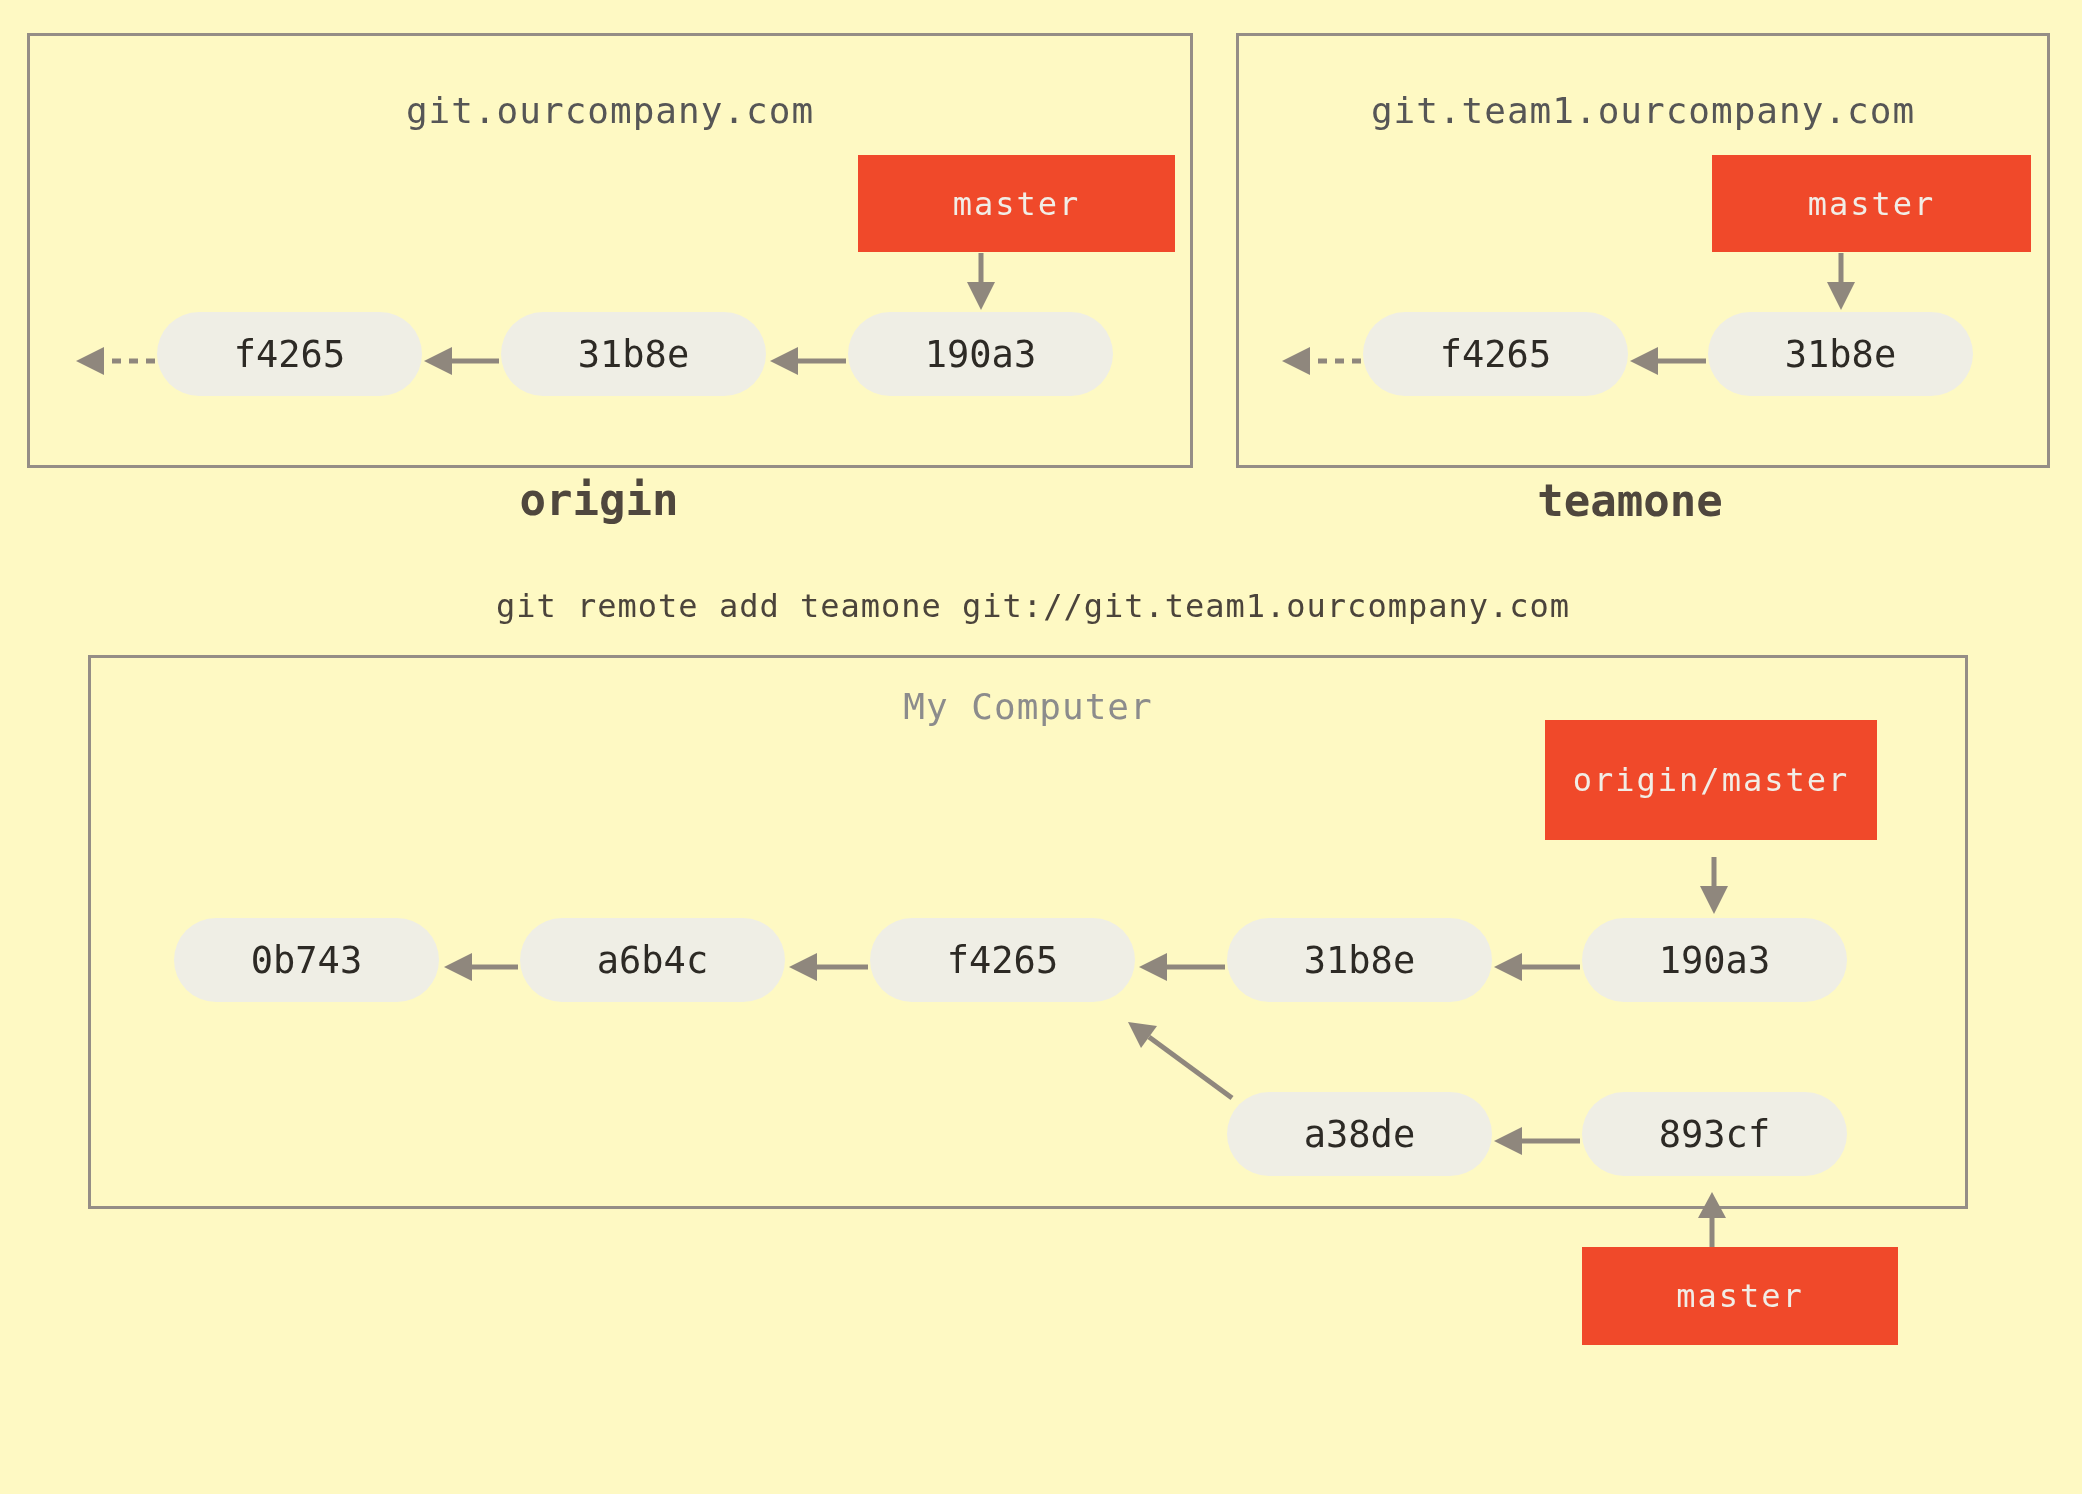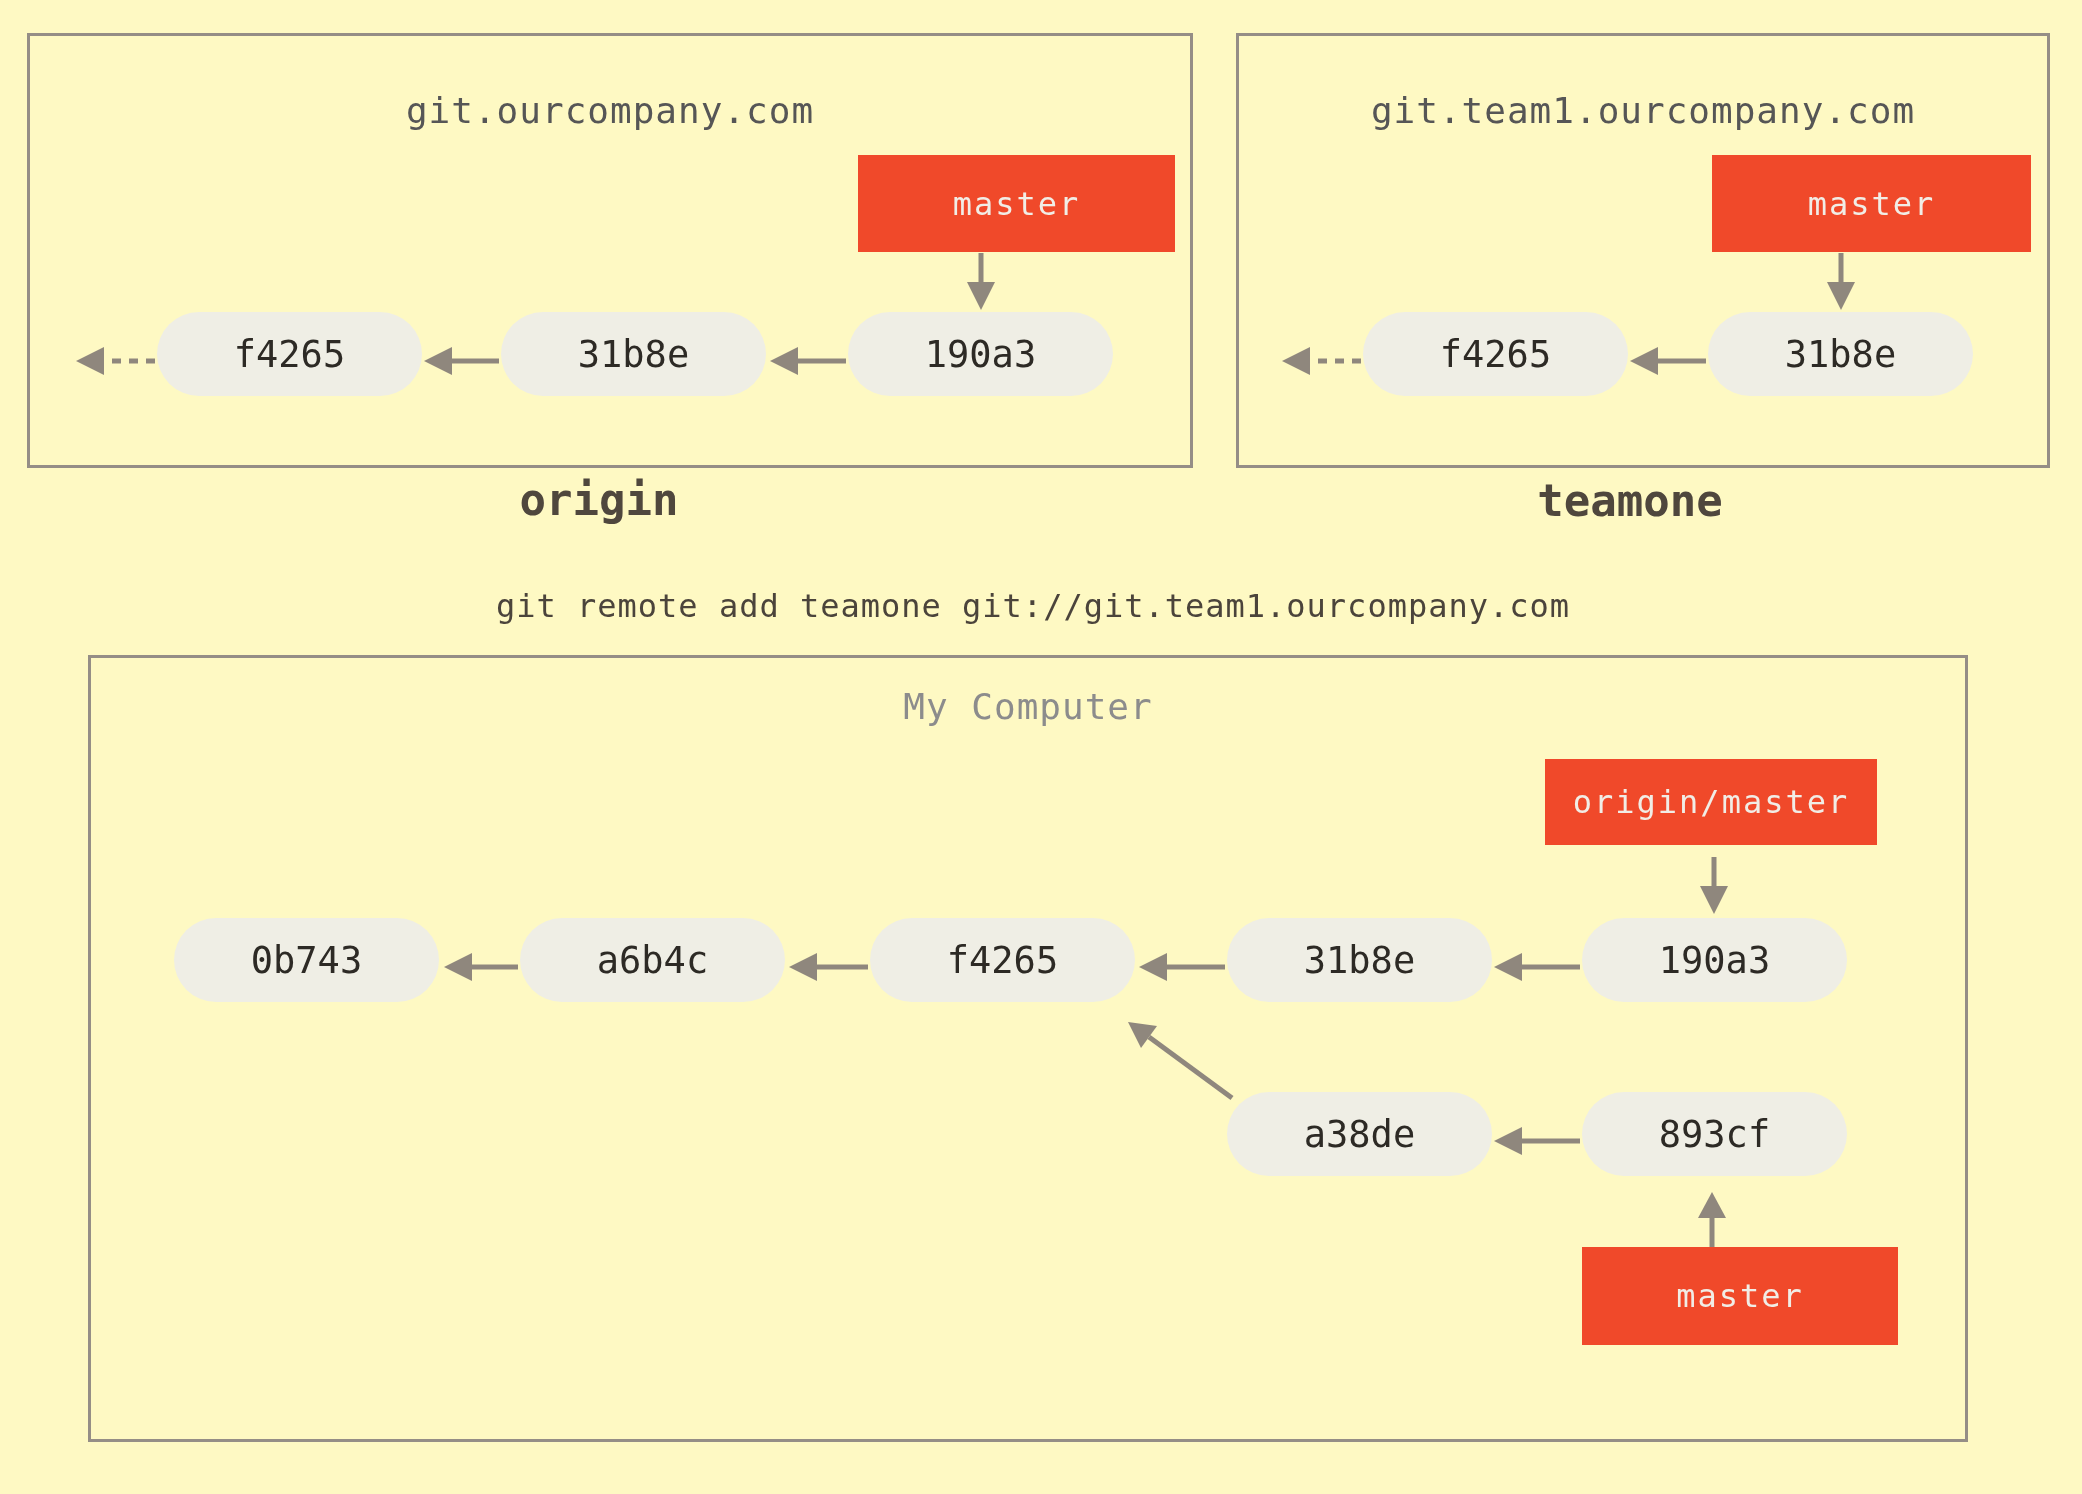--- a/index.html
+++ b/index.html
@@ -56,25 +56,25 @@
   <div class="frame-box" style="left:1236px;top:33px;width:814px;height:435px;">
     <div class="box-title title-dim" style="top:54px;">git.team1.ourcompany.com</div>
   </div>
   <div class="commit" style="left:1363px;top:312px;">f4265</div>
   <div class="commit" style="left:1708px;top:312px;">31b8e</div>
   <div class="branch-label" style="left:1712px;top:155px;width:319px;height:97px;">master</div>
   <div class="caption" style="left:1630px;top:500px;">teamone</div>
 
   <div class="command-line" style="left:1033px;top:606px;">git remote add teamone git://git.team1.ourcompany.com</div>
 
-  <div class="frame-box" style="left:88px;top:655px;width:1880px;height:787px;">
+  <div class="frame-box" style="left:88px;top:655px;width:1880px;height:554px;">
     <div class="box-title title-light" style="top:28px;">My Computer</div>
   </div>
 
-  <div class="branch-label" style="left:1545px;top:759px;width:332px;height:86px;">origin/master</div>
+  <div class="branch-label" style="left:1545px;top:720px;width:332px;height:120px;">origin/master</div>
 
   <div class="commit" style="left:174px;top:918px;">0b743</div>
   <div class="commit" style="left:520px;top:918px;">a6b4c</div>
   <div class="commit" style="left:870px;top:918px;">f4265</div>
   <div class="commit" style="left:1227px;top:918px;">31b8e</div>
   <div class="commit" style="left:1582px;top:918px;">190a3</div>
 
   <div class="commit" style="left:1227px;top:1092px;">a38de</div>
   <div class="commit" style="left:1582px;top:1092px;">893cf</div>
 

